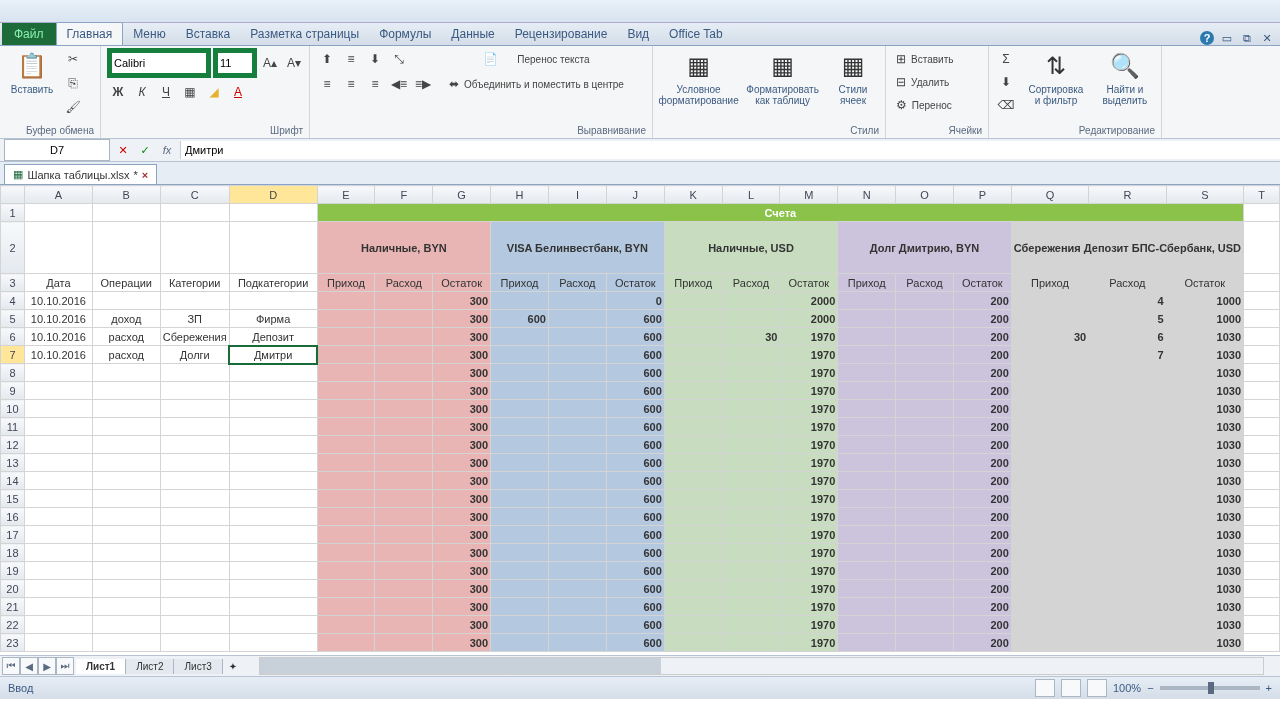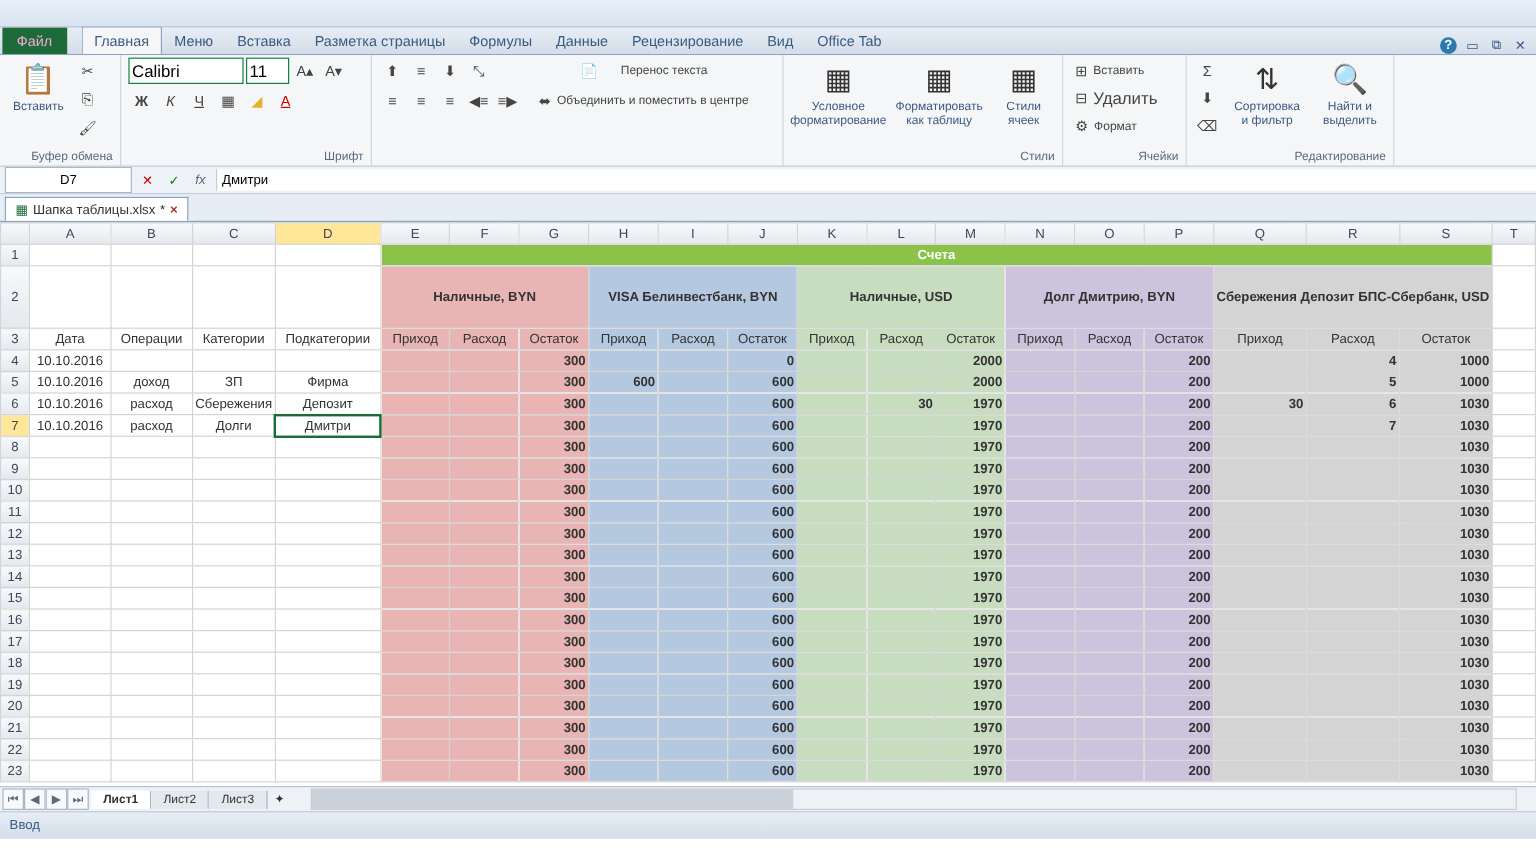--- a/index.html
+++ b/index.html
@@ -1,33 +1,33 @@
 <!DOCTYPE html>
 <html><head>
 <meta charset="utf-8">
 <style>
 html,body{margin:0;padding:0;font-family:"Segoe UI",Tahoma,sans-serif;font-size:11px;color:#333;background:#fff;overflow:hidden;width:1280px;height:720px}
 .titlebar{height:22px;background:linear-gradient(#e8f0f8,#d8e4f0);border-bottom:1px solid #aac}
 .tabs{display:flex;align-items:flex-end;height:22px;background:linear-gradient(#e6edf5,#d4dde8);border-bottom:1px solid #8ba4c4;padding-left:2px}
-.tab-file{background:#1e6b3a;color:#f9a8d4;padding:4px 12px;font-size:12px;margin-right:12px;cursor:pointer}
+.tab-file{background:#1e6b3a;color:#86efac;padding:4px 12px;font-size:12px;margin-right:0;cursor:pointer}
 .tab{padding:4px 10px;font-size:12px;color:#3b5a82;cursor:pointer}
 .tab.active{background:#f5f6f7;border:1px solid #8ba4c4;border-bottom:none;border-radius:2px 2px 0 0}
 .win-ctrl{margin-left:auto;display:flex;gap:6px;padding-right:6px;align-items:center}
 .win-ctrl span{width:14px;height:14px;display:flex;align-items:center;justify-content:center;color:#3b5a82;cursor:pointer}
 .ribbon{height:92px;background:#f5f6f7;border-bottom:1px solid #b8c4d4;display:flex}
 .grp{border-right:1px solid #d0d6de;padding:2px 6px 0 6px;display:flex;flex-direction:column;justify-content:space-between;position:relative}
 .grp-lbl{text-align:right;font-size:10px;color:#5a6a80;padding:2px 0}
 .grp-body{flex:1;display:flex;align-items:flex-start;gap:4px}
 .big-btn{display:flex;flex-direction:column;align-items:center;justify-content:center;padding:2px 4px;cursor:pointer;min-width:44px}
 .big-btn .ic{width:32px;height:32px;display:flex;align-items:center;justify-content:center;font-size:24px}
 .big-btn .lb{font-size:10px;color:#3b5a82;text-align:center;line-height:11px;margin-top:2px}
 .col{display:flex;flex-direction:column;gap:2px}
 .row{display:flex;gap:2px;align-items:center}
 .sm-btn{width:20px;height:20px;border:1px solid transparent;display:flex;align-items:center;justify-content:center;cursor:pointer;font-size:12px;color:#444}
-.font-sel{border:1px solid #15803d;background:#fff;height:20px;font-size:14px;padding:0 2px}
+.font-sel{border:5px solid #15803d;background:#fff;height:20px;font-size:11px;padding:0 2px}
 .font-name{width:90px}
 .font-size{width:30px}
 .namebox-row{height:22px;display:flex;align-items:center;border-bottom:1px solid #b8c4d4;background:#eef2f6}
 .namebox{width:100px;border:1px solid #abb6c4;background:#fff;height:18px;margin:0 4px;text-align:center;font-size:11px}
 .fx-area{display:flex;align-items:center;gap:4px;flex:1}
 .fx-btn{width:18px;height:18px;display:flex;align-items:center;justify-content:center;color:#5a6a80;cursor:pointer;font-size:11px}
 .fx-input{flex:1;border:none;background:#fff;height:18px;font-size:11px;padding:0 4px;border-left:1px solid #ccc}
 .doc-tabs{height:22px;background:#e6edf5;display:flex;align-items:flex-end;border-bottom:1px solid #8ba4c4;padding-left:4px}
 .doc-tab{background:#fff;border:1px solid #8ba4c4;border-bottom:none;padding:3px 8px;font-size:11px;display:flex;align-items:center;gap:4px;cursor:pointer}
 .doc-tab .cls{color:#a33;cursor:pointer;font-weight:bold}
@@ -151,20 +151,21 @@
         <div class="row sm-btn" style="width:auto;padding:0 4px">
           <span>📄</span>
           <span style="font-size:10px;margin-left:17px">Перенос текста</span>
         </div>
         <div class="row sm-btn" style="width:auto;padding:0 4px">
           <span>⬌</span>
           <span style="font-size:10px;margin-left:3px">Объединить и поместить в центре</span>
         </div>
       </div>
     </div>
+    <div class="grp-lbl">Выравнивание</div>
   </div>
 
 
   <div class="grp" style="width:220px">
     <div class="grp-body">
       <div class="big-btn">
         <span class="ic">▦</span>
         <span class="lb">Условное форматирование</span>
       </div>
       <div class="big-btn">
@@ -180,25 +181,25 @@
   </div>
 
   <div class="grp" style="width:90px">
     <div class="grp-body col" style="gap:1px">
       <div class="row sm-btn" style="width:auto;padding:0 3px">
           <span>⊞</span>
           <span style="font-size:10px;margin-left:3px">Вставить</span>
         </div>
       <div class="row sm-btn" style="width:auto;padding:0 3px">
           <span>⊟</span>
-          <span style="font-size:14px;margin-left:3px">Удалить</span>
+          <span style="font-size:10px;margin-left:3px">Удалить</span>
         </div>
       <div class="row sm-btn" style="width:auto;padding:0 3px">
           <span>⚙</span>
-          <span style="font-size:10px;margin-left:3px">Формат</span>
+          <span style="font-size:10px;margin-left:3px">Перенос</span>
         </div>
     </div>
     <div class="grp-lbl">Ячейки</div>
   </div>
 
   <div class="grp" style="width:160px">
     <div class="grp-body">
       <div class="col" style="gap:1px">
         <div class="sm-btn">Σ</div>
         <div class="sm-btn">⬇</div>
@@ -784,13 +785,24 @@
   <div class="stab">Лист2</div>
   <div class="stab">Лист3</div>
   <span style="padding:0 6px;cursor:pointer">✦</span>
   <div class="hscroll">
       <div class="thumb"></div>
     </div>
 </div>
 
 <div class="status">
   <span>Ввод</span>
+  <div class="right">
+    <span class="view-btn"></span>
+    <span class="view-btn"></span>
+    <span class="view-btn"></span>
+    <span>100%</span>
+    <span>−</span>
+    <div class="zoom-slider">
+        <div class="th"></div>
+      </div>
+    <span>+</span>
+  </div>
 </div>
 
 </body></html>

